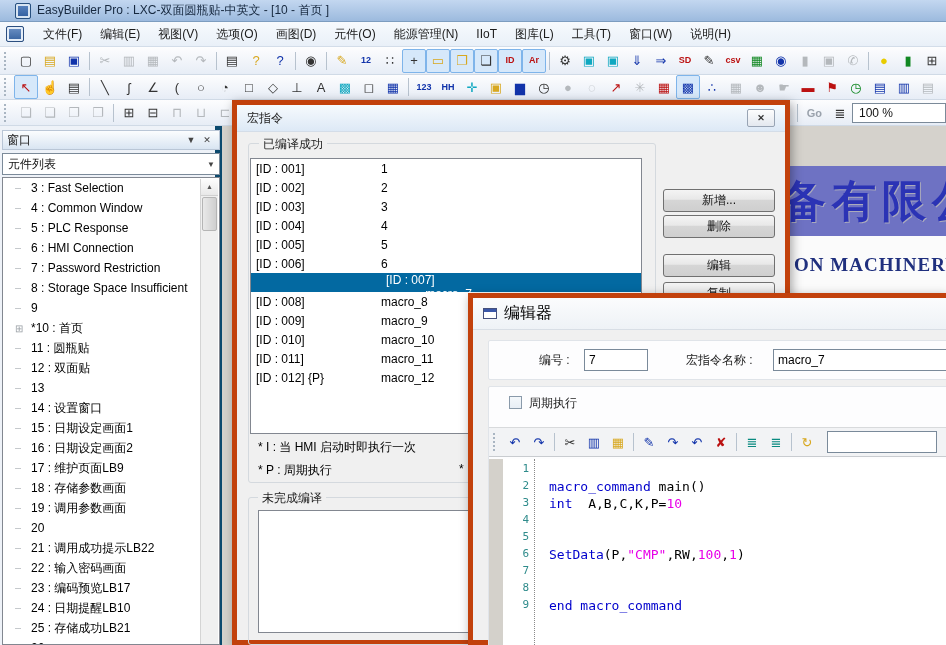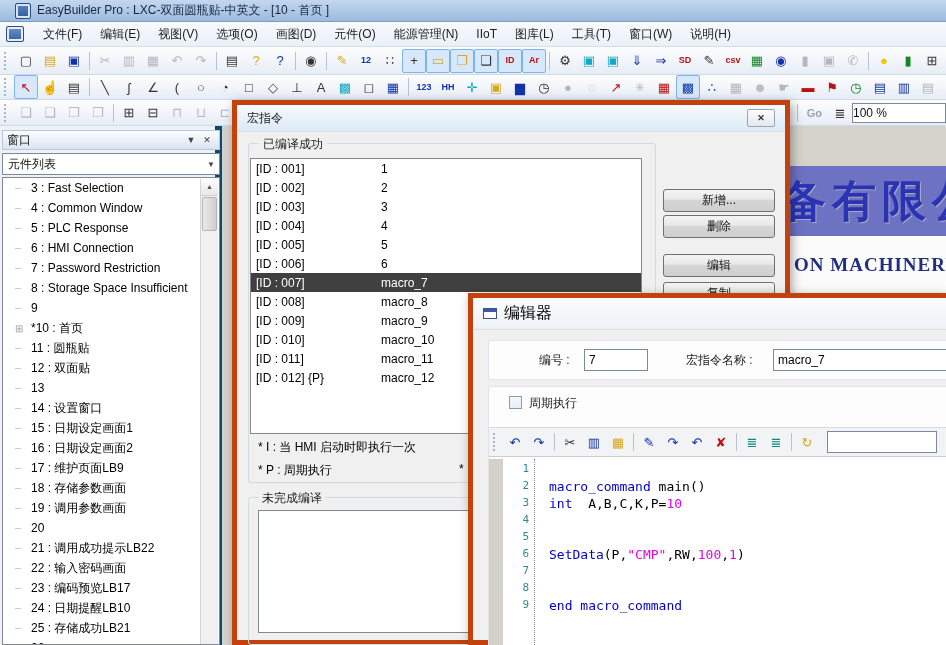--- a/index.html
+++ b/index.html
@@ -25,21 +25,21 @@
   .tbtn.on{background:#d6e8fa;border-color:#7eb4ea;}
   .tsep{width:1px;height:18px;background:#b7c2ce;margin:0 3px;display:inline-block;flex:none;}
   .g{font-size:13px;color:#3a3f44;line-height:1;}
   .sm{font-size:9px;font-weight:bold;letter-spacing:0;}
   .gy{color:#d8a820;} .gbb{color:#1133aa;} .gr{color:#bb1111;}
   .gc{color:#10a8c0;} .gg{color:#118822;} .gy2{color:#e8cc00;} .gteal{color:#0a8a80;} .gdark{color:#333;}
   .tbtn.dis .g{color:#b4b8bc !important;font-weight:normal;}
 
   .zoomzone{position:absolute;right:0;top:100px;height:26px;display:flex;align-items:center;z-index:3;}
   .golabel{font-size:11px;font-weight:bold;color:#9aa2ac;margin:0 6px;}
-  .zoomcombo{width:94px;height:20px;background:#fff;border:1px solid #7b8a99;font-size:12px;color:#111;display:flex;align-items:center;padding-left:0;box-sizing:border-box;}
+  .zoomcombo{width:94px;height:20px;background:#fff;border:1px solid #7b8a99;font-size:12px;color:#111;display:flex;align-items:center;padding-left:6px;box-sizing:border-box;}
 
   
   .canvas{position:absolute;left:222px;top:126px;width:724px;height:519px;background:#d5d2cc;z-index:1;}
   .banner{position:absolute;left:558px;top:40px;width:170px;height:70px;background:#6e72c3;overflow:hidden;color:#2b33b5;font-size:44px;font-weight:bold;letter-spacing:6px;line-height:70px;text-shadow:1px 1px 0 #aab;white-space:nowrap;padding-left:2px;}
   .machinery{position:absolute;left:558px;top:110px;width:170px;height:64px;background:#fbfbfb;color:#20307e;font-family:"Liberation Serif",serif;font-weight:bold;font-size:19px;letter-spacing:1px;line-height:58px;white-space:nowrap;padding-left:14px;overflow:hidden;}
 
   
   .sidebar{position:absolute;left:0;top:126px;width:222px;height:519px;background:#eef2f8;border-right:7px solid #0c4a6e;box-sizing:border-box;z-index:2;}
   .sb-header{position:absolute;left:2px;top:4px;width:218px;height:20px;background:linear-gradient(#fbfdfe,#d9e5f2);border:1px solid #b9c6d6;display:flex;align-items:center;box-sizing:border-box;padding:0 4px;}
   .sb-title{font-size:12px;color:#1c1c1c;flex:1;}
@@ -58,21 +58,21 @@
   .dlg-title{height:27px;background:linear-gradient(#f6fafd,#dde9f6);border-bottom:1px solid #d4dde8;display:flex;align-items:center;padding:0 10px;box-sizing:border-box;}
   .dlg-title .t{font-size:12px;color:#222;}
 
   .dlg-macro{left:232px;top:100px;width:558px;height:545px;z-index:10;}
   .closebtn{margin-left:auto;width:26px;height:16px;background:linear-gradient(#fdfdfd,#e3e8ef);border:1px solid #98a4b4;border-radius:2px;display:flex;align-items:center;justify-content:center;font-size:9px;font-weight:bold;color:#333;}
   .grp{position:absolute;border:1px solid #d4d9de;border-radius:3px;}
   .grp-label{position:absolute;font-size:12px;color:#1c1c1c;background:#f0f0f0;padding:0 4px;}
   .maclist{position:absolute;left:13px;top:53px;width:392px;height:276px;background:#fff;border:1px solid #828790;box-sizing:border-box;overflow:hidden;}
   .mrow{height:19px;display:flex;align-items:center;font-size:12px;color:#000;padding-left:5px;white-space:nowrap;}
   .mrow .mid{width:125px;flex:none;}
-  .mrow.sel{background:#404040;color:#fff;}
+  .mrow.sel{background:#0369a1;color:#fff;flex-direction:column;}
   .btncol{position:absolute;left:426px;width:112px;}
   .dbtn{position:absolute;left:0;width:112px;height:23px;background:linear-gradient(#f4f4f4,#e8e8e8 45%,#d6d6d6 46%,#cfcfcf);border:1px solid #707070;border-radius:3px;font-size:12px;color:#111;font-family:"Liberation Sans",sans-serif;display:flex;align-items:center;justify-content:center;box-sizing:border-box;}
   .noteline{position:absolute;font-size:12px;color:#000;white-space:nowrap;}
   .box2{position:absolute;left:21px;top:405px;width:382px;height:123px;background:#fff;border:1px solid #828790;box-sizing:border-box;}
 
   .dlg-editor{left:468px;top:293px;width:478px;height:352px;z-index:20;border-right:none;}
   .ed-title{height:32px;background:linear-gradient(#fbfcfd,#eef2f6);border-bottom:1px solid #d8dee5;display:flex;align-items:center;padding:0 10px;box-sizing:border-box;}
   .ed-icon{width:14px;height:11px;background:#fff;border:1px solid #44507c;box-sizing:border-box;margin-right:7px;position:relative;}
   .ed-icon::after{content:"";position:absolute;left:0;top:0;width:100%;height:3px;background:#3a57a8;}
   .panel{position:absolute;background:#fdfdfe;border:1px solid #e0e4e9;border-radius:2px;box-sizing:border-box;}

